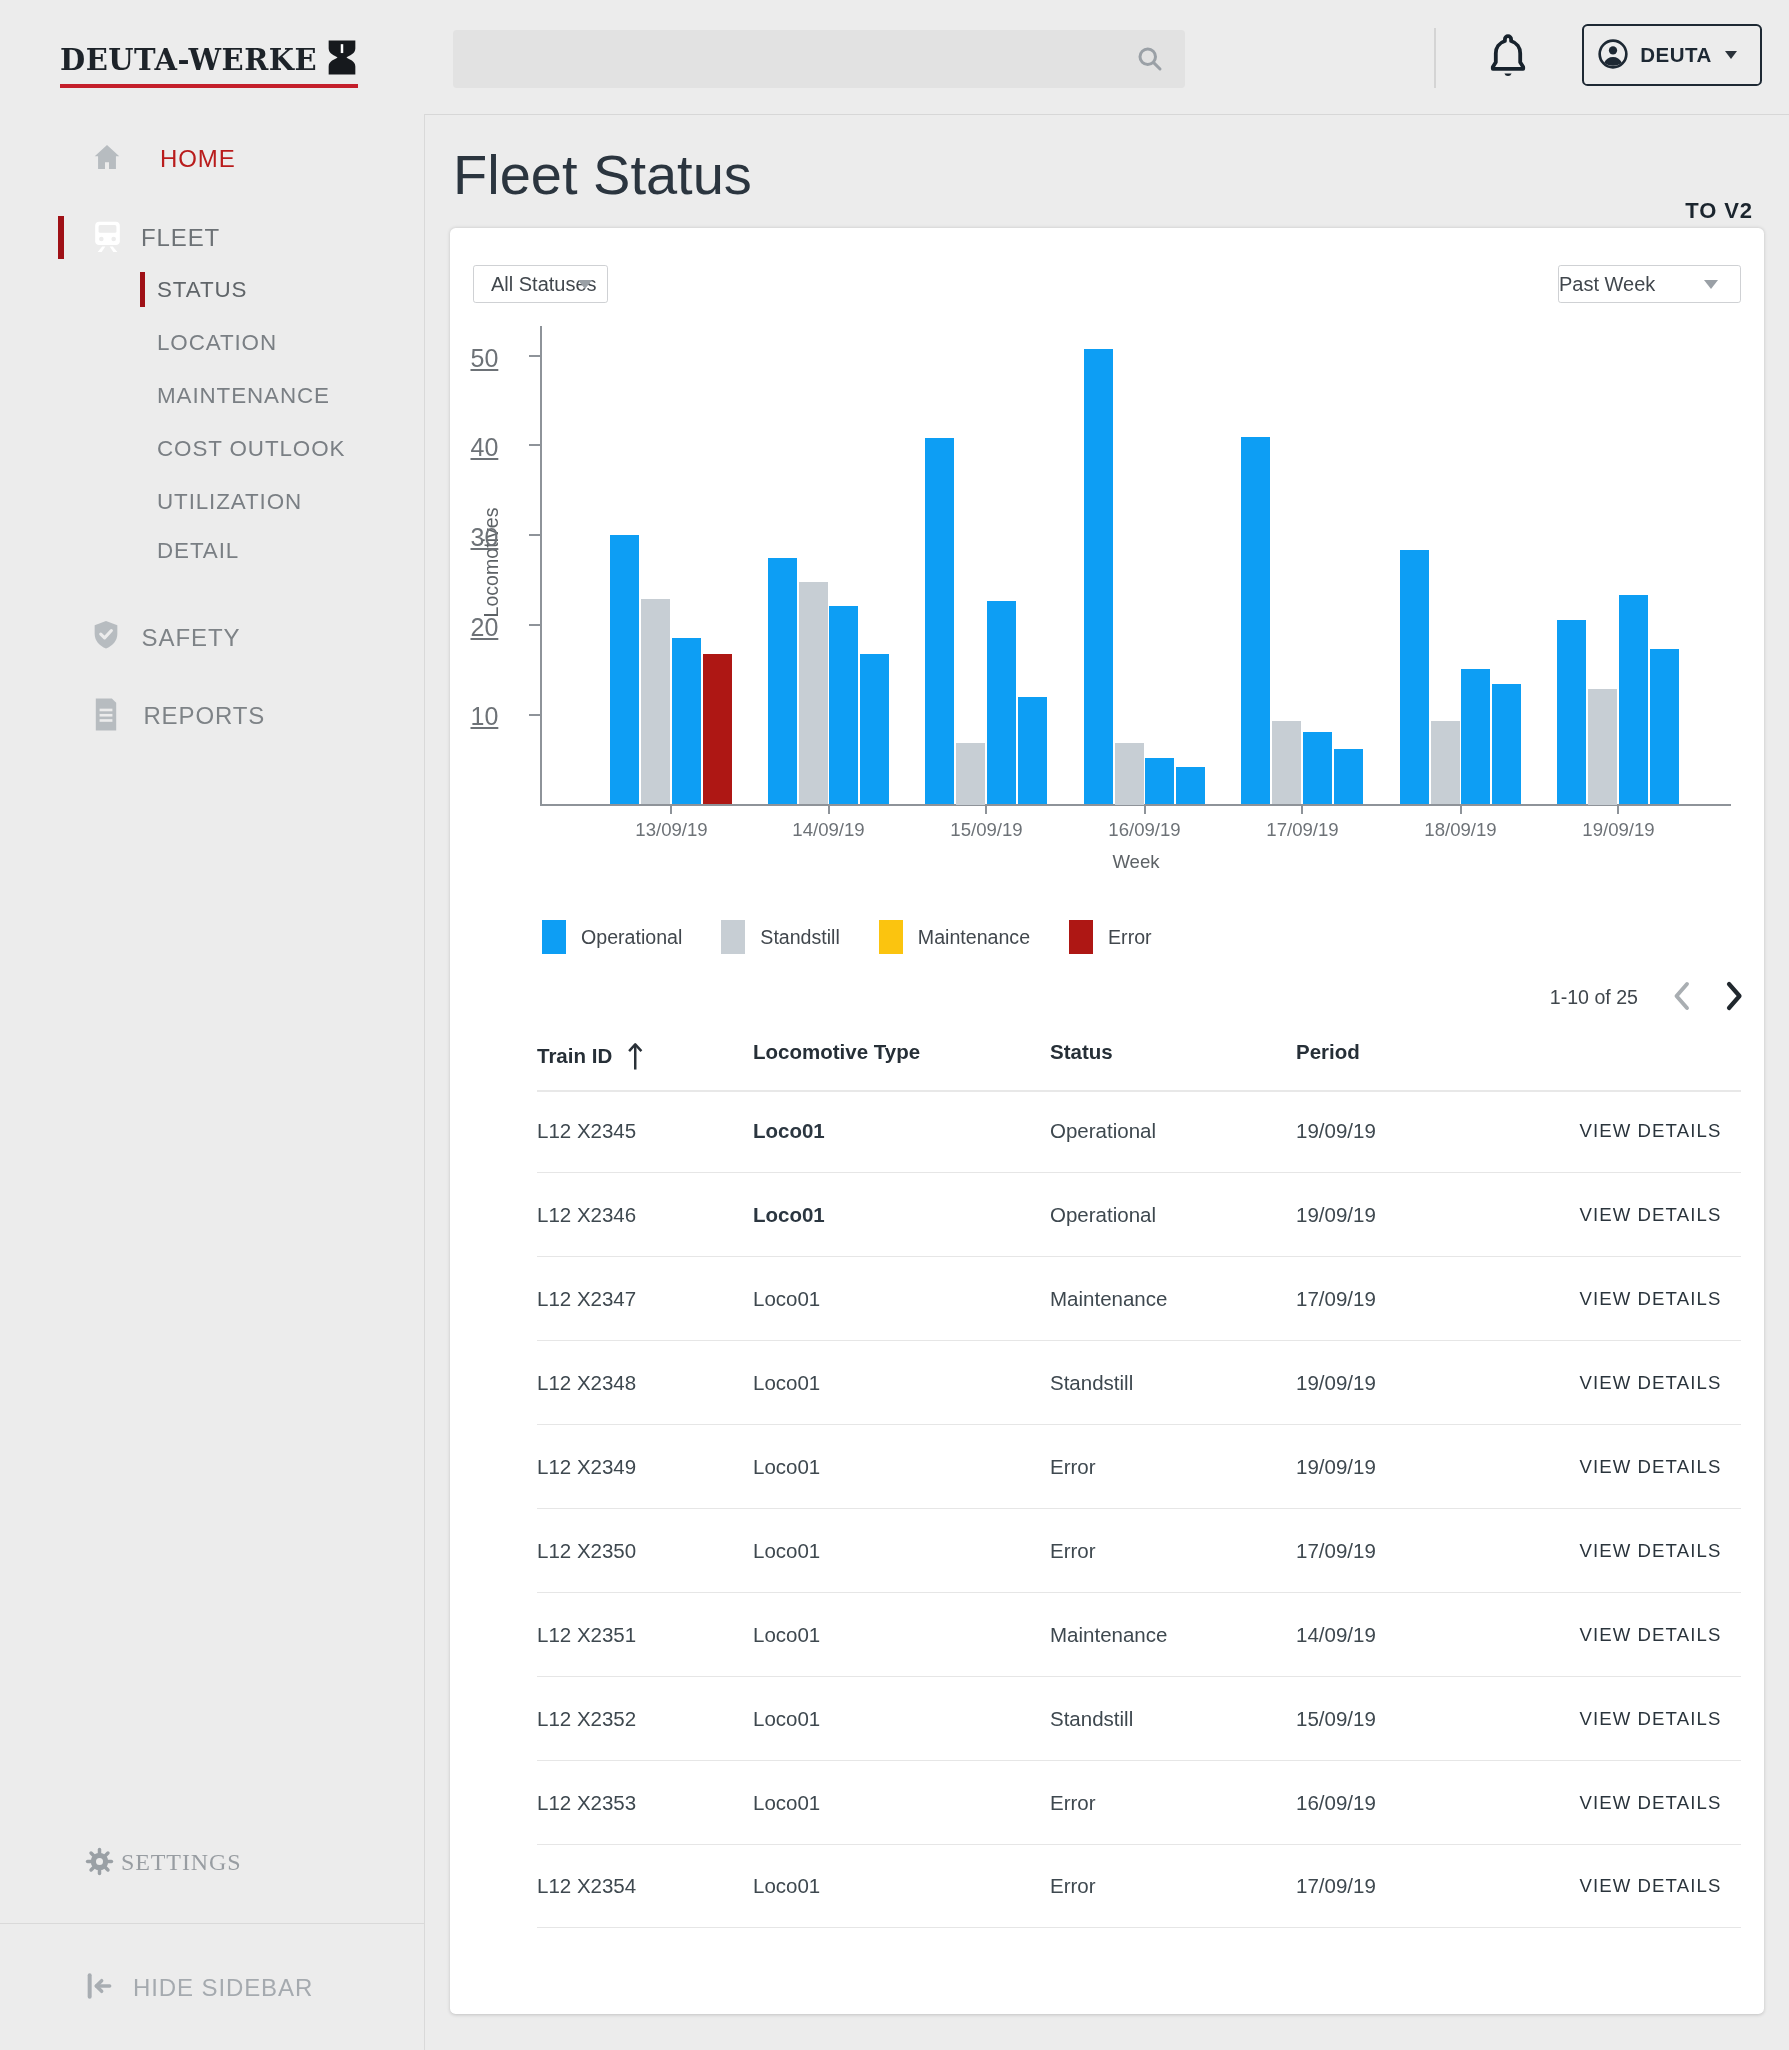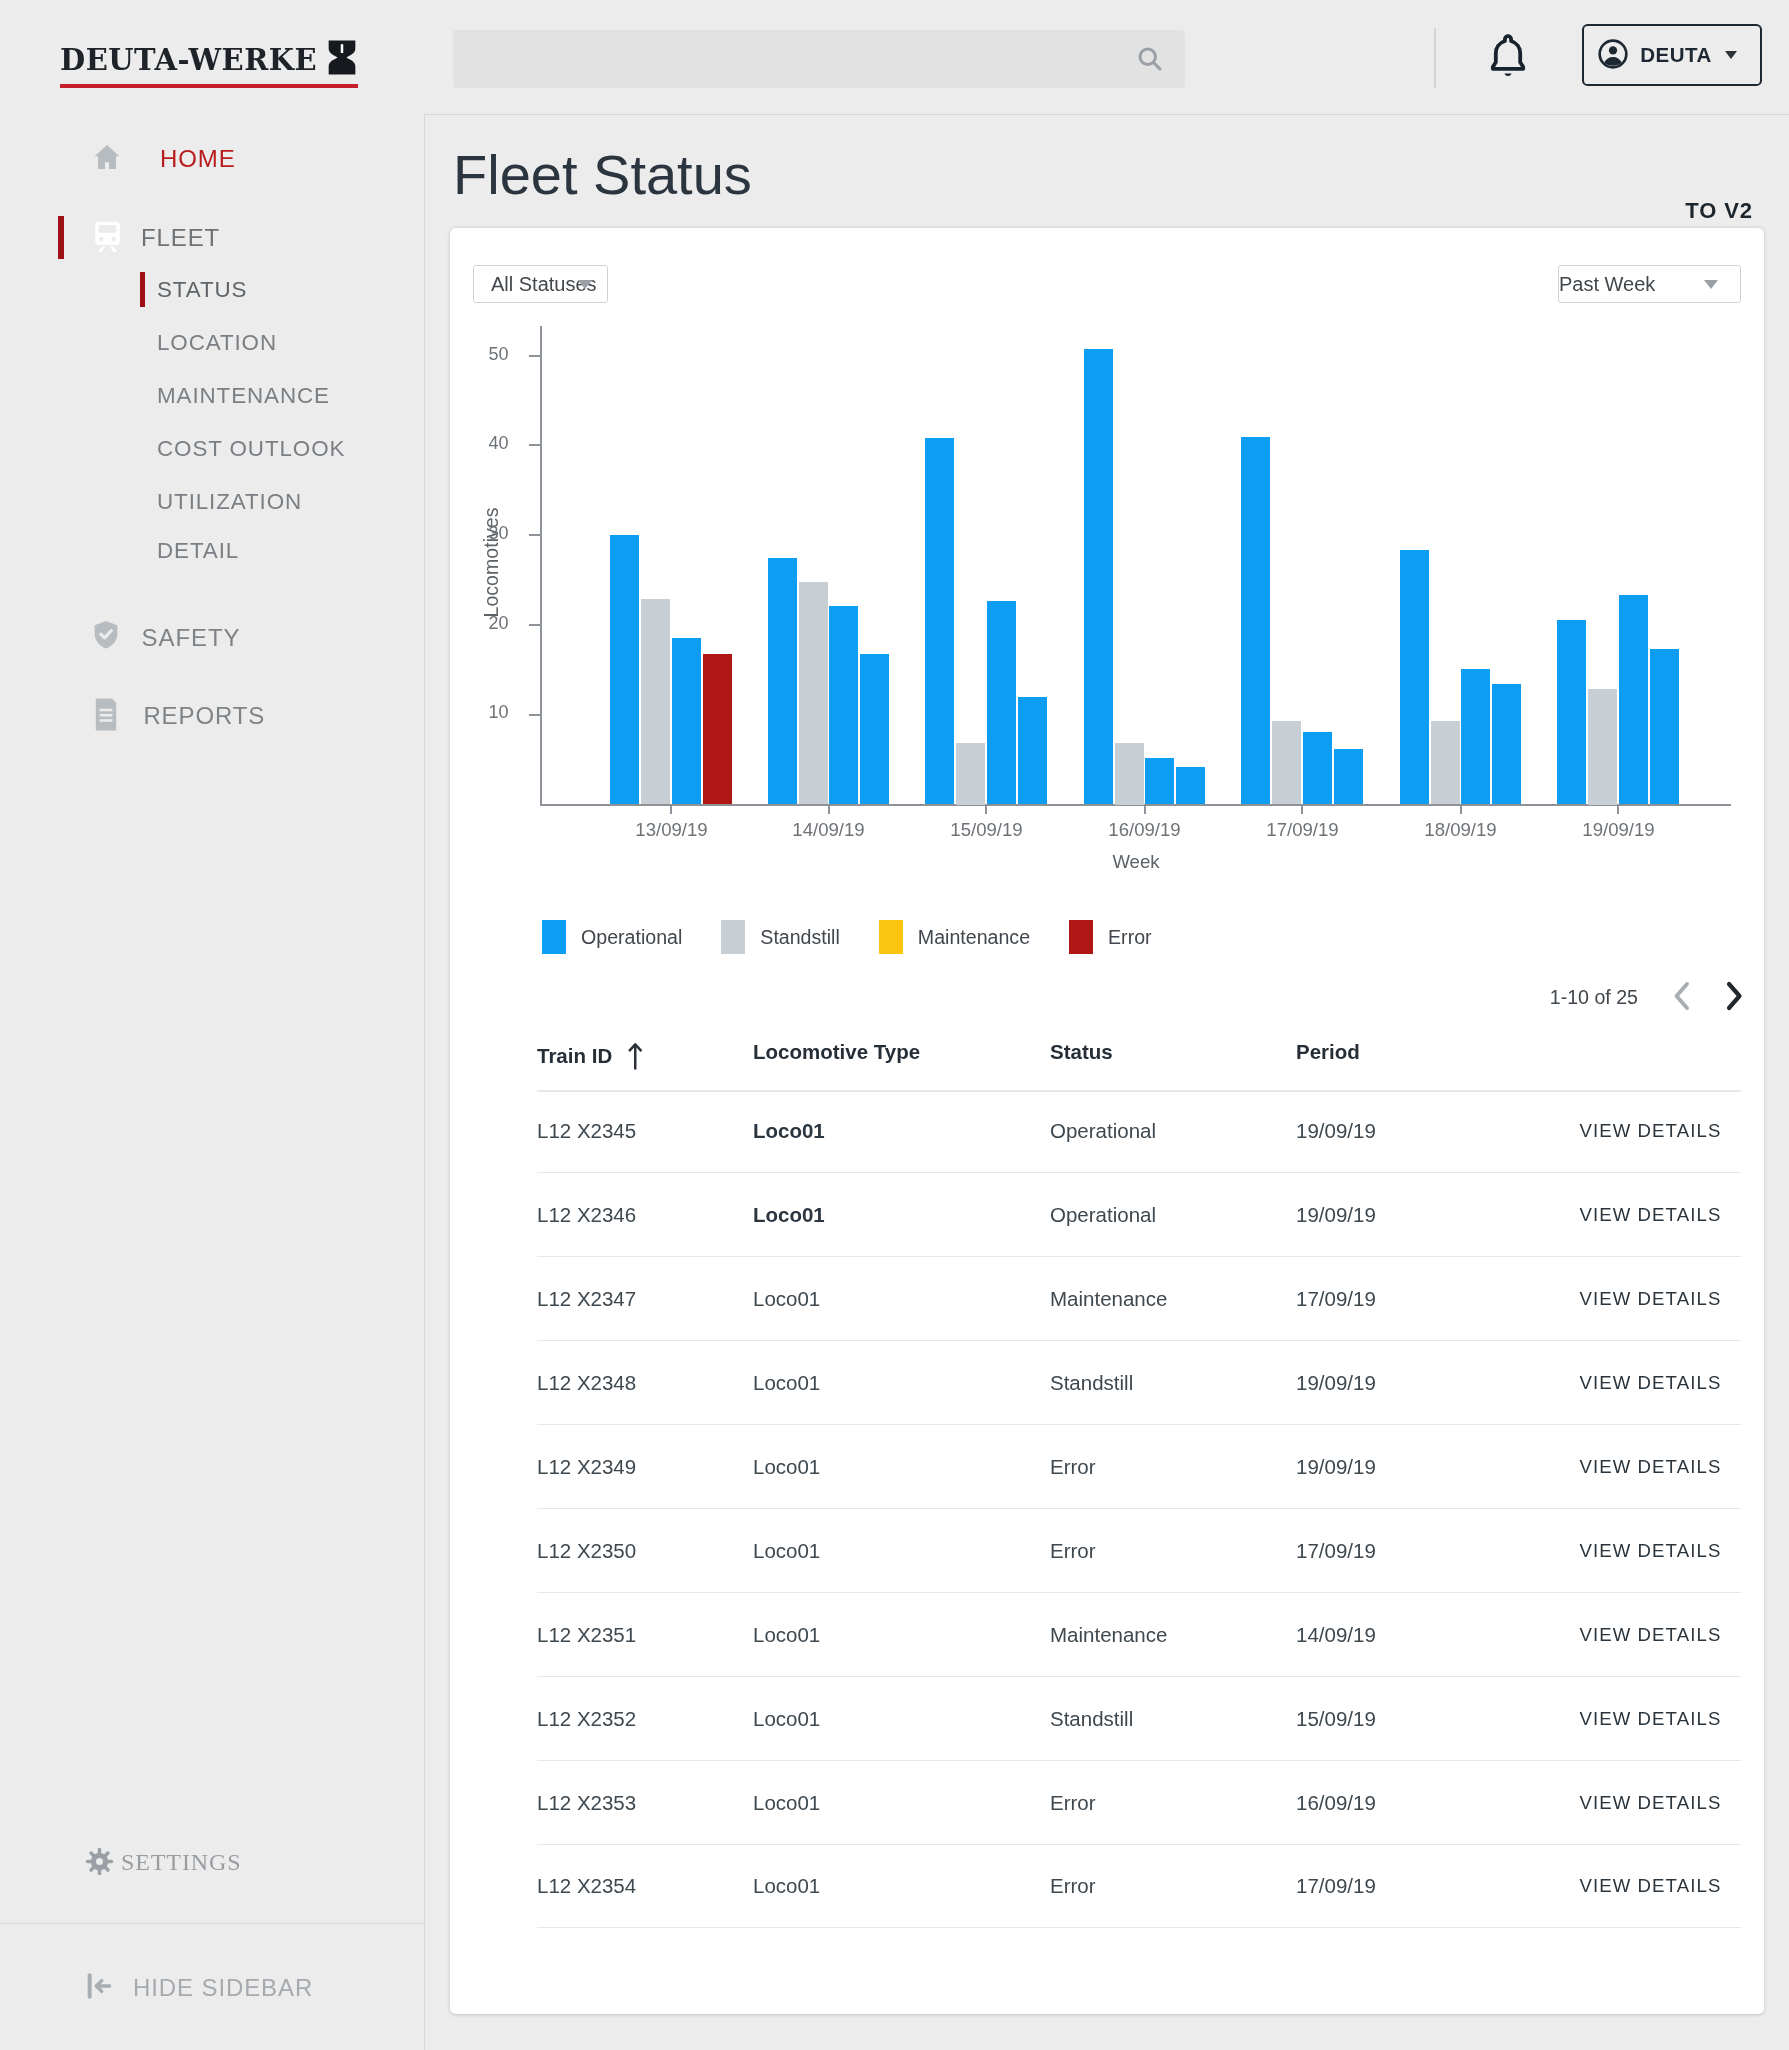--- a/index.html
+++ b/index.html
@@ -79,21 +79,21 @@
   }
   .dd-status { left:23px; top:37px; width:135px; }
   .dd-status .dd-label { margin-left:17px; }
   .dd-status .dd-caret { right:15px; }
   .dd-range { left:1108px; top:37px; width:183px; }
   .dd-range .dd-label { }
   .dd-range .dd-caret { right:22.4px; }
 
   
   .axis { position:absolute; background:#8e9399; }
-  .ytick-label { position:absolute; width:56px; text-align:center; font-size:18px; color:#6d7277; }
+  .ytick-label { position:absolute; width:56px; text-align:left; font-size:25px; color:#6d7277;text-decoration:underline; }
   .xtick-label { position:absolute; width:131px; text-align:center; font-size:18.6px; color:#6d7277; }
   .bar { position:absolute; }
   .xlabel-time { left:593px; top:623px; width:186px; text-align:center; font-size:18.6px; color:#5d6266; }
   .ylabel-loco {
     left:-75px; top:323px; width:233px; text-align:center;
     transform:rotate(-90deg); font-size:19.6px; color:#5d6266;
   }
 
   .legend { left:92px; top:692px; display:flex; align-items:center; }
   .legend-item { display:flex; align-items:center; margin-right:39px; }

